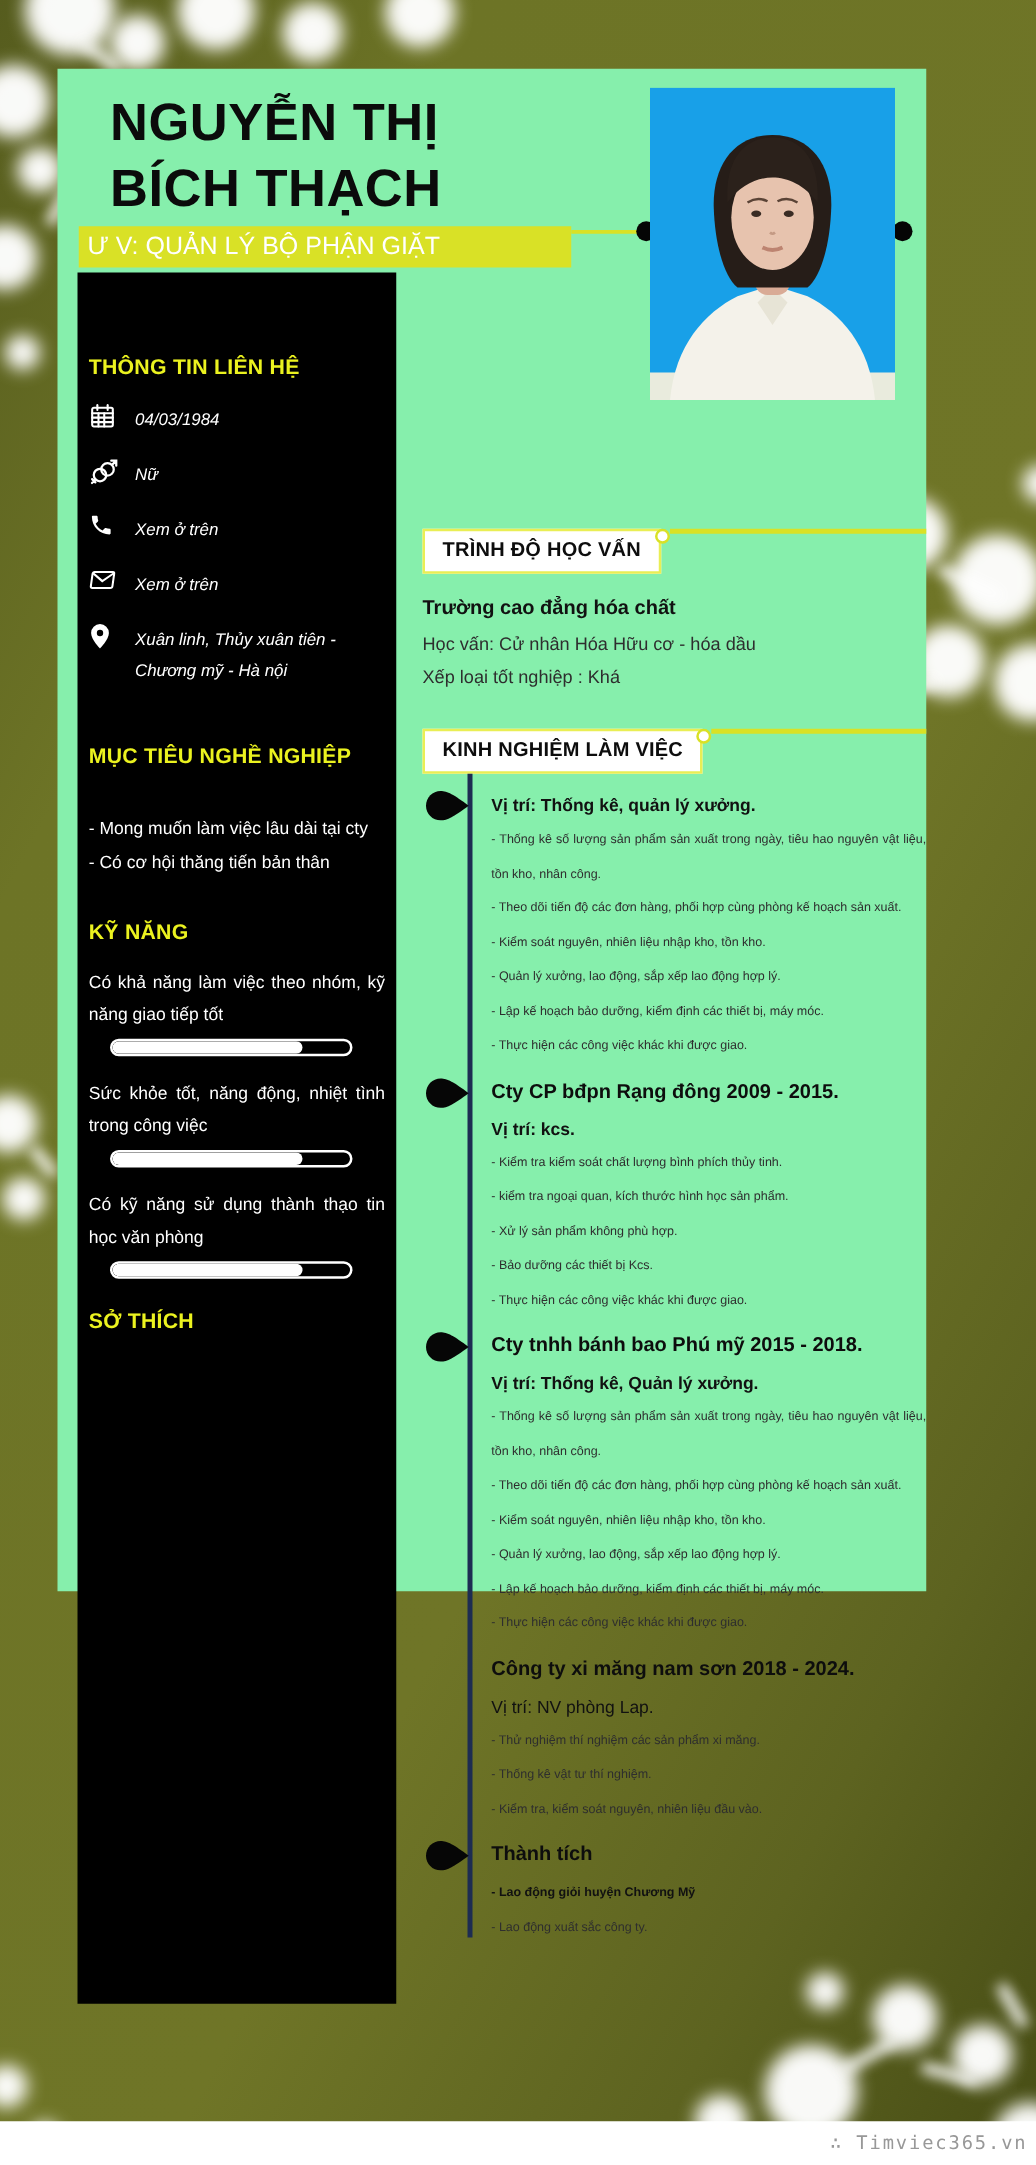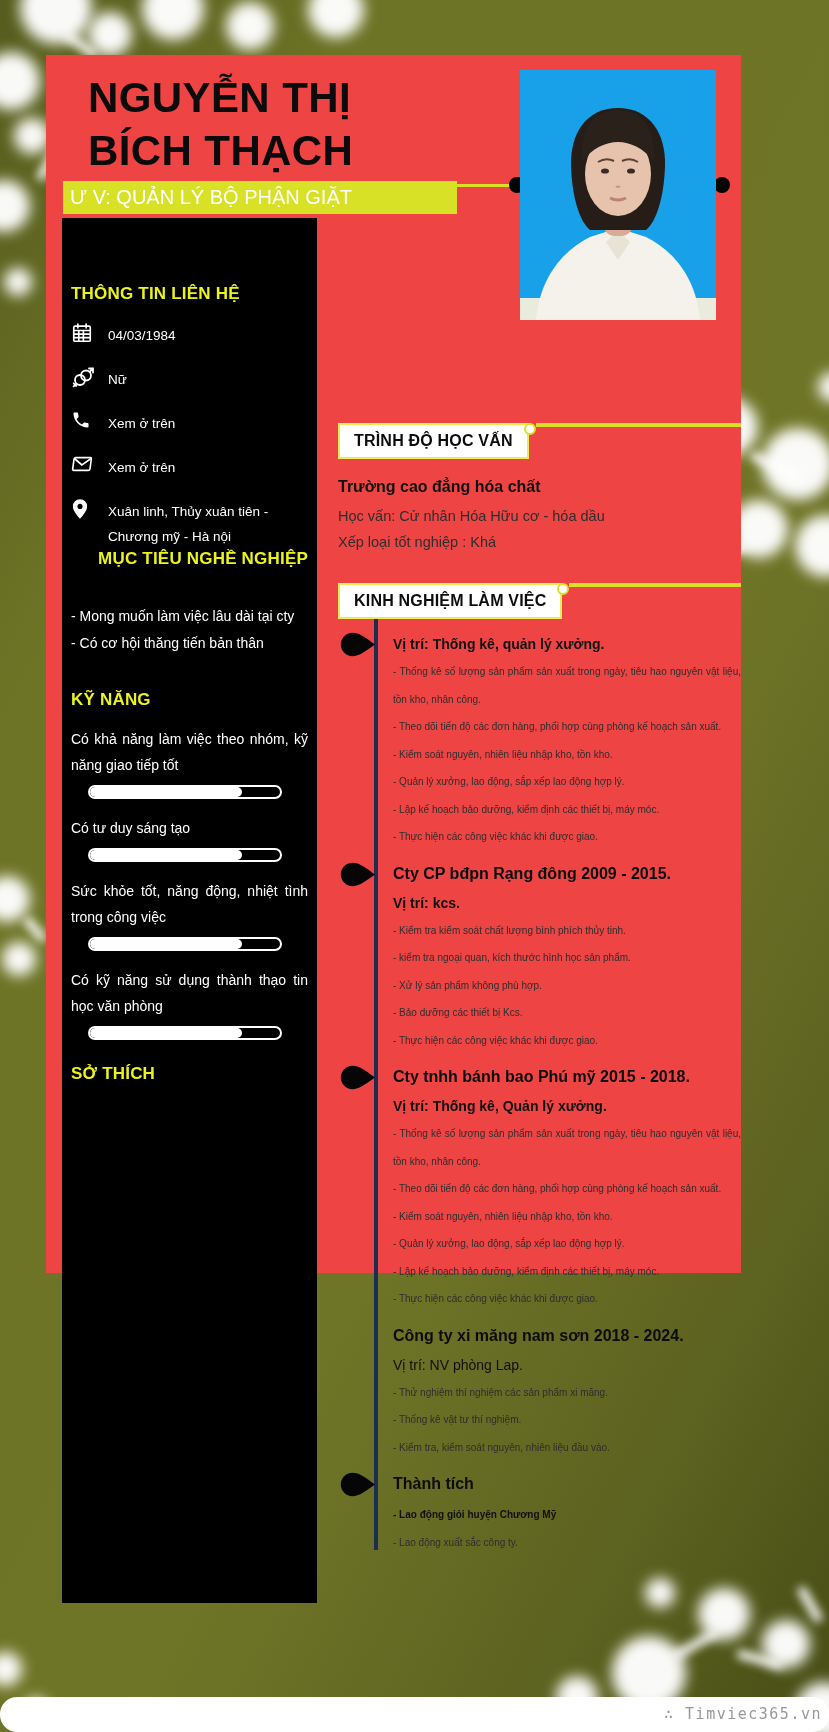--- a/index.html
+++ b/index.html
@@ -14,38 +14,38 @@
   html,body{margin:0;padding:0;}
   body{
     width:829px;height:1732px;position:relative;overflow:hidden;
     background:linear-gradient(118deg,#565c1e 0%,#6d7426 22%,#6f7527 60%,#5d6320 82%,#474d15 100%);
     font-family:"Liberation Sans","DejaVu Sans",sans-serif;
   }
   .bg-layer{position:absolute;inset:0;z-index:0;}
   .bg-blob{position:absolute;background:#fff;border-radius:50%;filter:blur(7px);opacity:.97;}
   .bg-stick{position:absolute;background:#fff;border-radius:6px;height:9px;filter:blur(5px);opacity:.95;}
 
-  .card{position:absolute;left:46px;top:55px;width:695px;height:1218px;background:#ef4444;z-index:1;}
+  .card{position:absolute;left:46px;top:55px;width:695px;height:1218px;background:#86efac;z-index:1;}
 
   .name{position:absolute;left:42px;top:16px;font-size:42px;line-height:53px;font-weight:800;color:#0b0b0b;letter-spacing:.4px;}
   .title-bar{position:absolute;left:17px;top:126px;width:394px;height:33px;background:var(--accent);
     color:#fff;font-size:20px;line-height:33px;padding-left:7px;box-sizing:border-box;white-space:nowrap;}
   .conn-line{position:absolute;left:411px;top:129px;width:62px;height:3px;background:var(--accent);}
   .conn-dot{position:absolute;width:16px;height:16px;border-radius:50%;background:#050505;top:122px;}
   .conn-dot.l{left:463px;} .conn-dot.r{left:668px;}
   .photo{position:absolute;left:474px;top:15px;width:196px;height:250px;overflow:hidden;}
 
   .sidebar{position:absolute;left:16px;top:163px;width:255px;height:1385px;background:#000;color:#fff;
     box-sizing:border-box;padding:0 9px;}
   .side-head{color:var(--side-yellow);font-size:17px;font-weight:bold;letter-spacing:.2px;}
-  .h-contact{margin-top:66px;} .h-objective{text-align:right;} .h-skills{margin-top:33px;} .h-hobby{margin-top:24px;}
+  .h-contact{margin-top:66px;} .h-objective{margin-top:46px;} .h-skills{margin-top:33px;} .h-hobby{margin-top:24px;}
   .c-item{display:flex;margin-top:16px;align-items:flex-start;}
   .c-icon{flex:0 0 26px;width:26px;margin-right:11px;padding-top:2px;}
   .c-icon svg{display:block;}
-  .c-text{font-size:13.5px;line-height:25px;padding-top:3px;}
+  .c-text{font-size:13.5px;line-height:25px;padding-top:3px;font-style:italic;}
   .side-line{font-size:14px;line-height:27px;}
   .obj-lines{margin-top:34px;}
   .skill{margin-top:16px;}
   .skill-label{font-size:14px;line-height:26px;text-align:justify;}
   .skill-bar{width:190px;height:10px;border:2px solid #fff;border-radius:7px;background:#000;margin:7px 0 4px 17px;overflow:hidden;}
   .skill-fill{height:100%;background:#fff;border-radius:5px;}
   .hobby-text{font-size:14px;line-height:26px;margin-top:16px;}
 
   .right-col{position:absolute;left:292px;top:368px;width:403px;}
   .sec-row{display:flex;align-items:flex-start;}
@@ -61,21 +61,21 @@
   .tl-line{position:absolute;left:36px;top:0;bottom:6px;width:4px;background:var(--navy);}
   .exp-block{position:relative;padding-left:55px;margin-bottom:11px;}
   .tl-dot{position:absolute;left:2px;top:0px;width:36px;height:25px;}
   .exp-title{font-size:16px;font-weight:bold;color:#0d0d0d;line-height:24px;margin-bottom:5px;}
   .exp-pos{font-size:14px;color:var(--ink);line-height:24px;margin-bottom:2px;}
   .exp-pos.b{font-weight:bold;}
   .exp-bullet{margin:0;font-size:10px;line-height:27.5px;color:var(--body-ink);text-align:justify;}
   .exp-bullet.b{font-weight:bold;color:var(--ink);}
 
   .footer{position:absolute;left:0;top:1697px;width:829px;height:35px;background:#fff;z-index:2;
-    text-align:right;box-sizing:border-box;padding-right:7px;border-radius:17px;}
+    text-align:right;box-sizing:border-box;padding-right:7px;}
   .footer span{font-family:"DejaVu Sans Mono","Liberation Mono",monospace;font-size:15px;line-height:35px;
     color:#989898;letter-spacing:1.5px;}
 </style>
 </head>
 <body>
 
 <div class="bg-layer" id="bg">
     <div class="bg-blob" style="left: 20px; top: -28px; width: 72px; height: 72px;"></div>
     <div class="bg-blob" style="left: 88px; top: 12px; width: 44px; height: 44px;"></div>
     <div class="bg-blob" style="left: -18px; top: 52px; width: 58px; height: 58px;"></div>
@@ -206,26 +206,20 @@
 
     <div class="side-head h-skills">KỸ NĂNG</div>
     <div id="skills-list">
         <div class="skill">
           <div class="skill-label">Có khả năng làm việc theo nhóm, kỹ năng giao tiếp tốt</div>
           <div class="skill-bar">
             <div class="skill-fill" style="width: 80%;"></div>
           </div>
         </div>
         <div class="skill">
-          <div class="skill-label">Có tư duy sáng tạo</div>
-          <div class="skill-bar">
-            <div class="skill-fill" style="width: 80%;"></div>
-          </div>
-        </div>
-        <div class="skill">
           <div class="skill-label">Sức khỏe tốt, năng động, nhiệt tình trong công việc</div>
           <div class="skill-bar">
             <div class="skill-fill" style="width: 80%;"></div>
           </div>
         </div>
         <div class="skill">
           <div class="skill-label">Có kỹ năng sử dụng thành thạo tin học văn phòng</div>
           <div class="skill-bar">
             <div class="skill-fill" style="width: 80%;"></div>
           </div>

